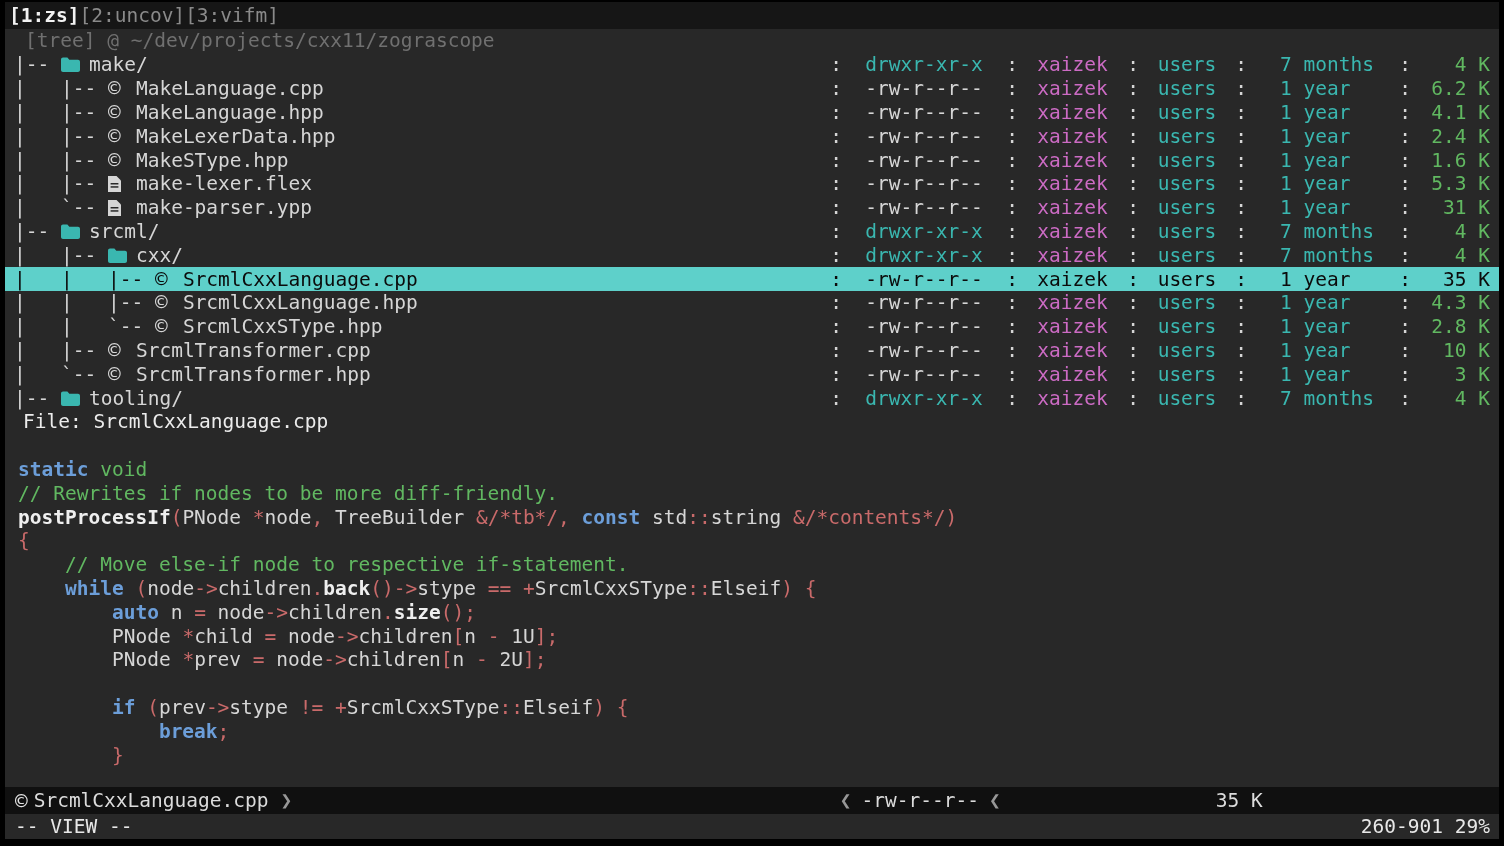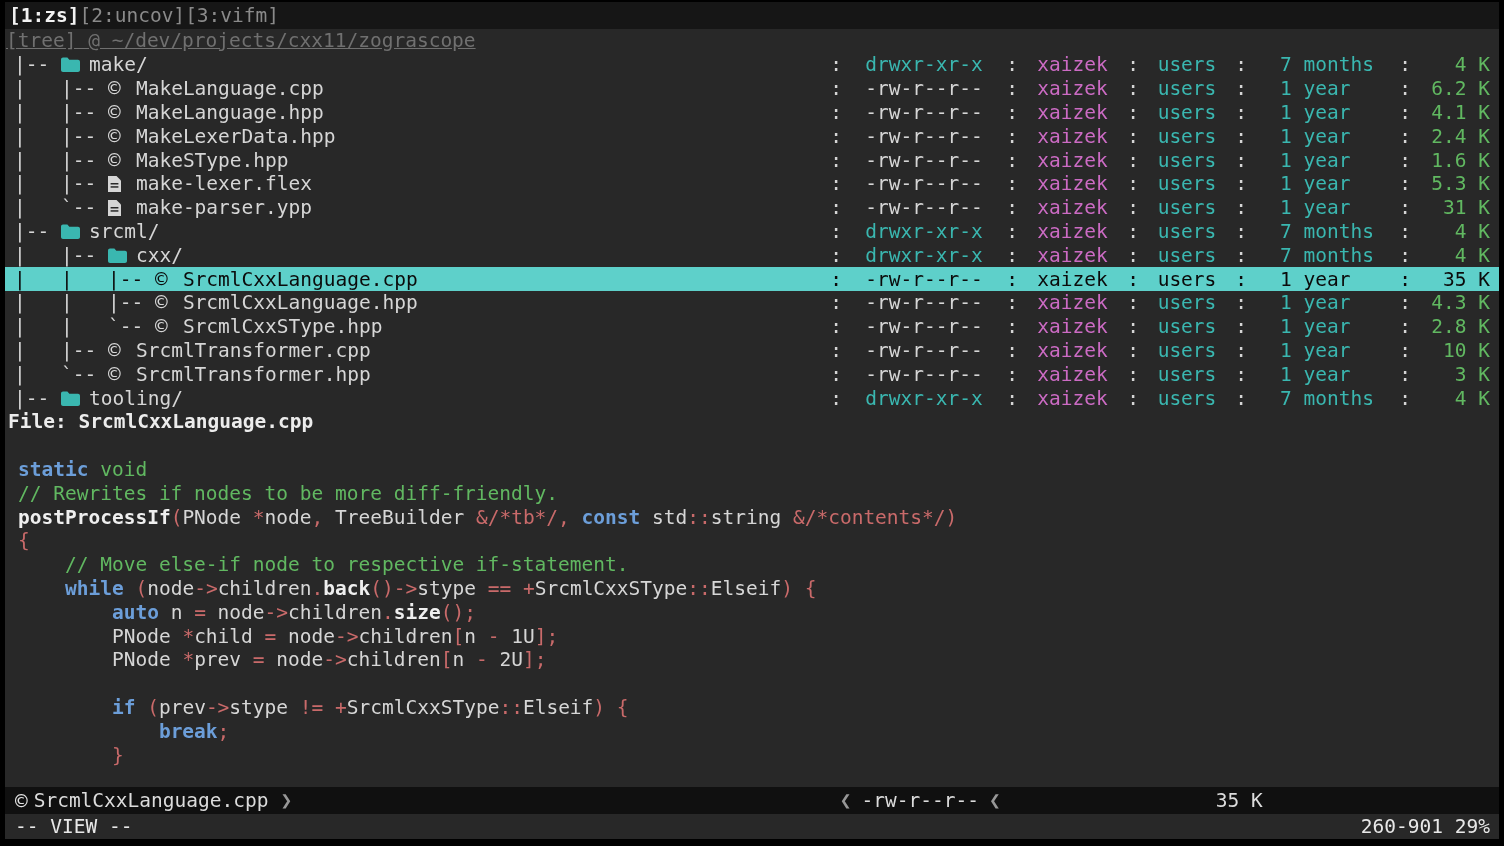--- a/index.html
+++ b/index.html
@@ -10,41 +10,41 @@
   }
   *{margin:0;padding:0;box-sizing:border-box;}
   html,body{width:1504px;height:846px;background:#000;overflow:hidden;}
   body{font-family:"DejaVu Sans Mono",monospace;font-size:19.5px;color:var(--fg);position:relative;}
   .terminal{position:absolute;left:5px;top:2px;width:1494px;height:837px;background:var(--bg-terminal);display:flex;flex-direction:column;}
 
   .tmux-bar{height:27px;background:var(--bg-tmux);color:var(--fg-dim);display:flex;align-items:center;padding:0 0 0 4px;flex:none;}
   .tab{white-space:pre;}
   .tab.active{color:#f2f2f2;font-weight:bold;}
 
-  .path-line{height:24px;color:var(--fg-path);padding-left:1px;line-height:24px;flex:none;white-space:pre;text-decoration:underline;}
+  .path-line{height:24px;color:var(--fg-path);padding-left:20px;line-height:24px;flex:none;white-space:pre;}
 
   .filelist{flex:none;}
   .frow{height:23.8px;display:flex;align-items:center;padding:0 9px;}
   .fname{flex:1;display:flex;align-items:center;white-space:pre;overflow:hidden;min-width:0;}
   .prefix{white-space:pre;}
   .ficon{width:24px;display:inline-flex;justify-content:flex-start;align-items:center;margin-right:4px;color:var(--fg);}
   .ficon.folder{color:var(--teal);}
   .ficon.csrc{font-size:21px;line-height:1;}
   .nm{white-space:pre;}
   .csep{width:12px;text-align:center;color:var(--fg);flex:none;}
   .cperms{width:164px;text-align:center;color:var(--fg);flex:none;white-space:pre;}
   .frow.dir .cperms{color:var(--teal);}
   .cuser{width:109px;text-align:center;color:var(--magenta);flex:none;}
   .cgroup{width:96px;text-align:center;color:var(--teal);flex:none;}
   .cage{width:152px;padding-left:33px;color:var(--teal);flex:none;white-space:pre;}
   .csize{width:79px;text-align:right;color:var(--green);flex:none;white-space:pre;}
   .frow.selected{background:var(--sel-bg);}
   .frow.selected span{color:var(--sel-fg) !important;}
 
-  .preview-title{height:24px;line-height:24px;padding-left:3px;color:#ececec;flex:none;white-space:pre;font-weight:bold;}
+  .preview-title{height:24px;line-height:24px;padding-left:18px;color:#ececec;flex:none;white-space:pre;}
   .preview{flex:1;padding:24px 0 0 13px;overflow:hidden;}
   .cline{height:23.8px;line-height:23.8px;white-space:pre;}
   .t-c,.t-g{color:var(--green);}
   .t-k{color:var(--blue);font-weight:bold;}
   .t-w{color:var(--fg);}
   .t-o{color:var(--red);}
   .t-f{color:#efefef;font-weight:bold;}
 
   .statusbar{height:27px;background:var(--sb-bg);display:flex;align-items:stretch;padding:0 8px 0 10px;flex:none;color:#dcdcdc;}
   .sb-left{display:flex;align-items:center;}

